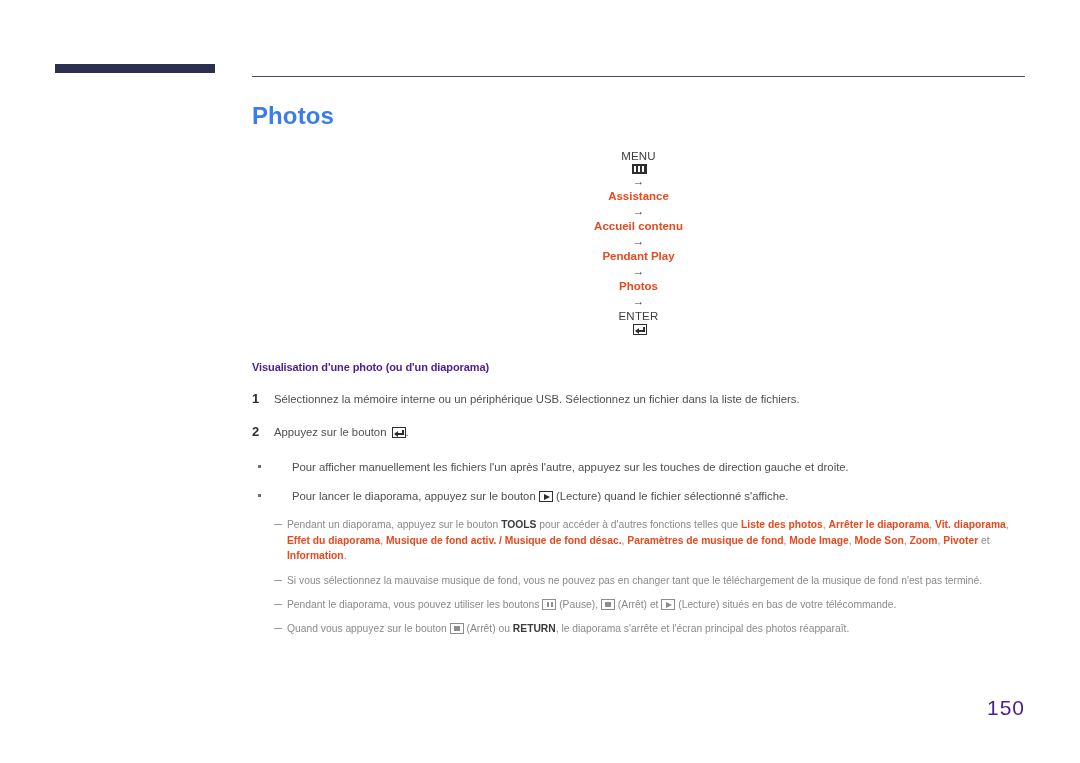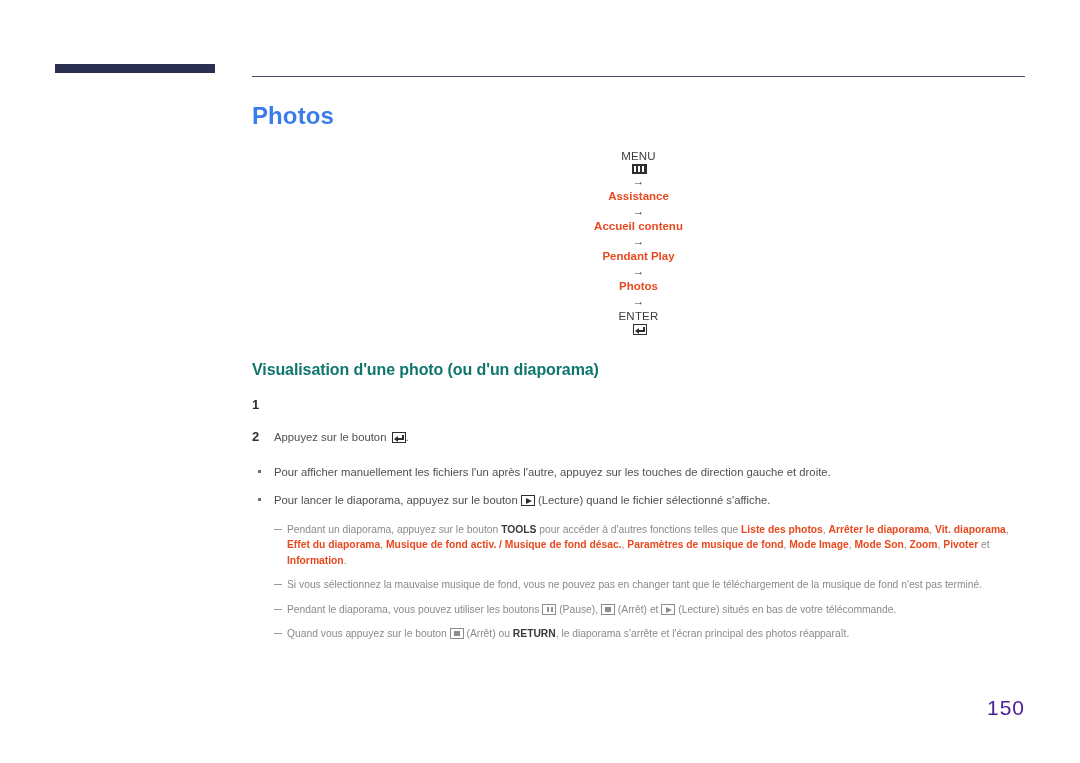--- a/index.html
+++ b/index.html
@@ -157,23 +157,23 @@
     position: absolute;
     left: 3.5px; top: 2px;
     width: 6px; height: 5px;
     background: #2e2e2e;
     display: block;
   }
   .icon-box.dim s { background: #8d8d8d; }
 
   
   .section-heading {
-    font-size: 16px;
-    font-weight: bold;
-    color: #0f766e;
+    font-size: 11px;
+    font-weight: bold;
+    color: #4c1d95;
     margin: 16px 0 18px 0;
     letter-spacing: -0.1px;
   }
 
   
   .steps { margin: 0 0 16px 0; }
   .step {
     display: flex;
     align-items: baseline;
     margin-bottom: 17px;
@@ -190,20 +190,21 @@
     color: #4f4f4f;
     line-height: 1.45;
   }
 
   
   .bullets { margin: 0 0 10px 0; }
   .bullet {
     display: flex;
     align-items: baseline;
     margin-bottom: 10px;
+    gap: 18px;
   }
   .bullet-mark {
     flex: 0 0 22px;
     width: 22px;
     position: relative;
     top: -3px;
   }
   .bullet-mark span {
     display: inline-block;
     width: 3px;
@@ -295,20 +296,21 @@
         <span class="arr"></span>
       </span>
   </div>
 
   <h2 class="section-heading">Visualisation d'une photo (ou d'un diaporama)</h2>
 
   <div class="steps">
 
     <div class="step">
       <div class="step-num">1</div>
+      <div class="step-text">Sélectionnez la mémoire interne ou un périphérique USB. Sélectionnez un fichier dans la liste de fichiers.</div>
     </div>
 
     <div class="step">
       <div class="step-num">2</div>
       <div class="step-text">
         <span>Appuyez sur le bouton</span>
         <span class="icon-box icon-enter"><span class="tip"></span><span class="arr"></span></span><span>.</span>
       </div>
     </div>
 

